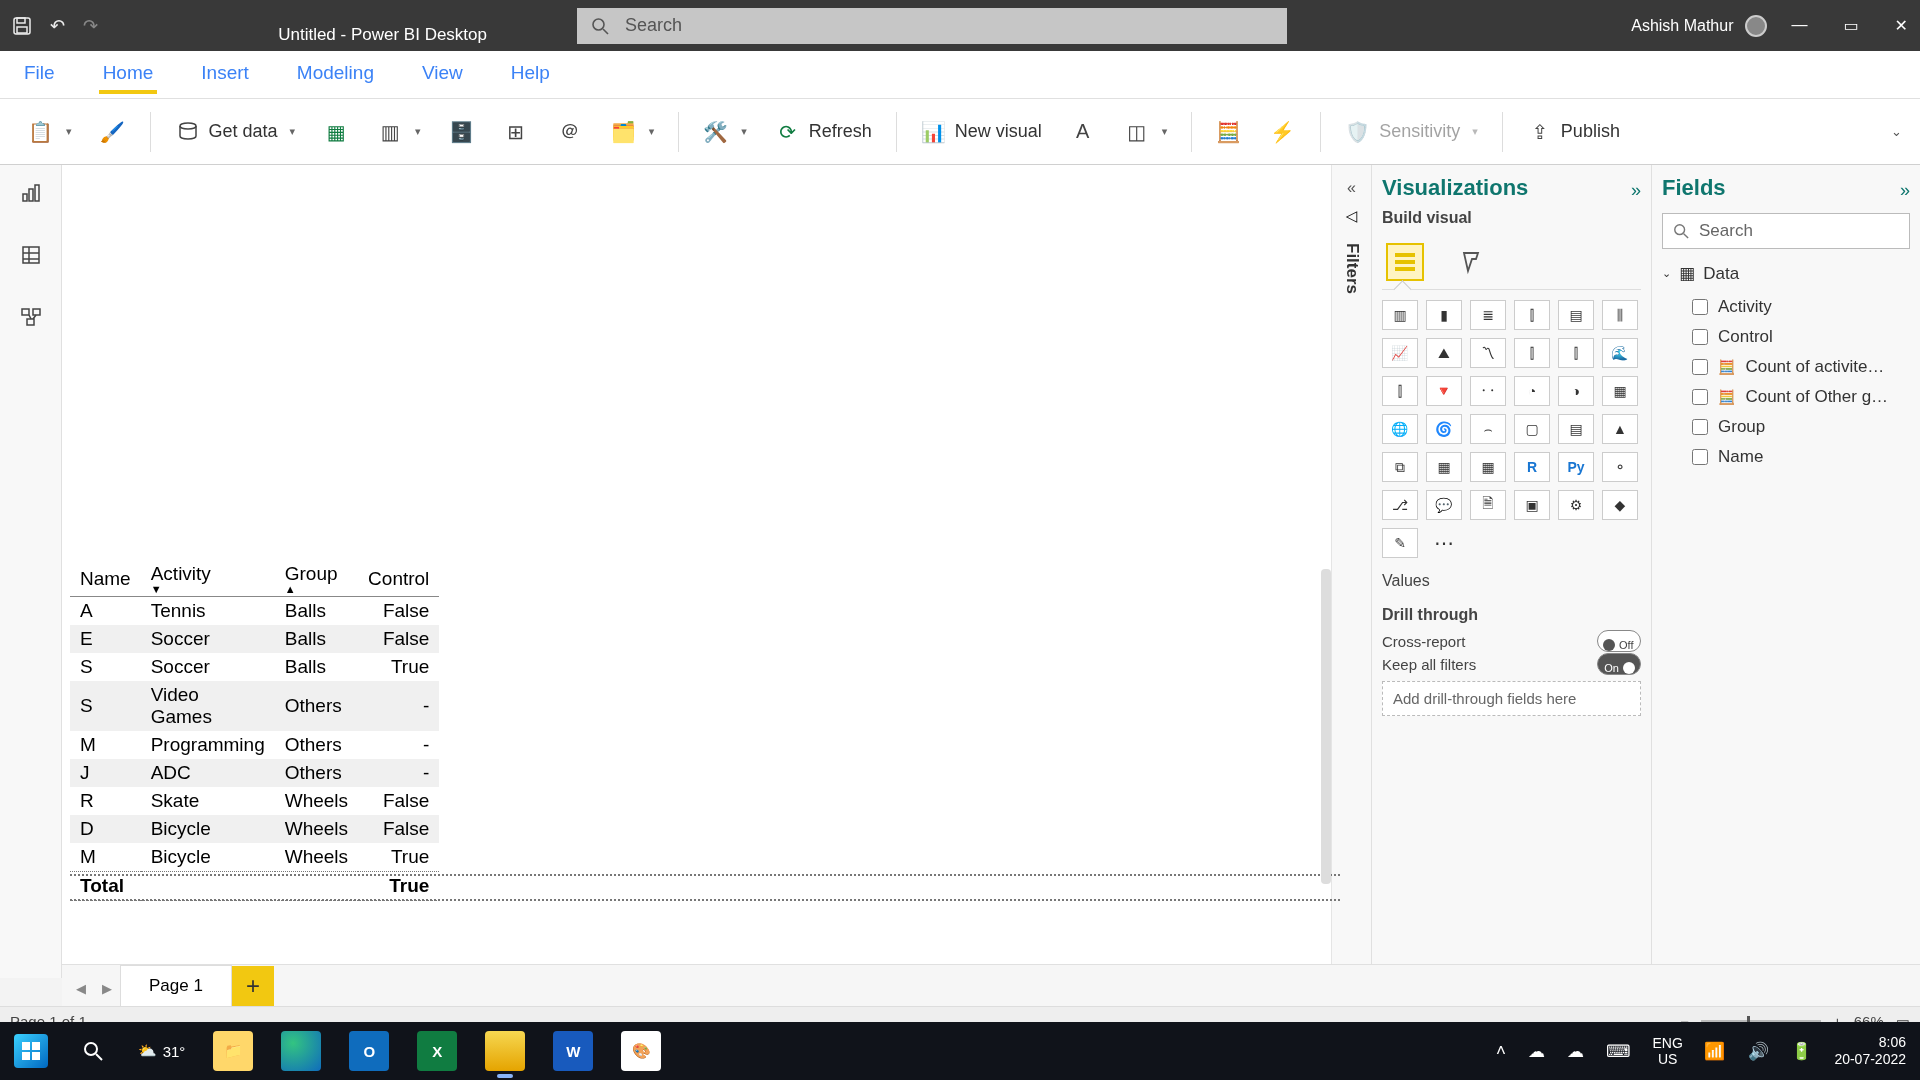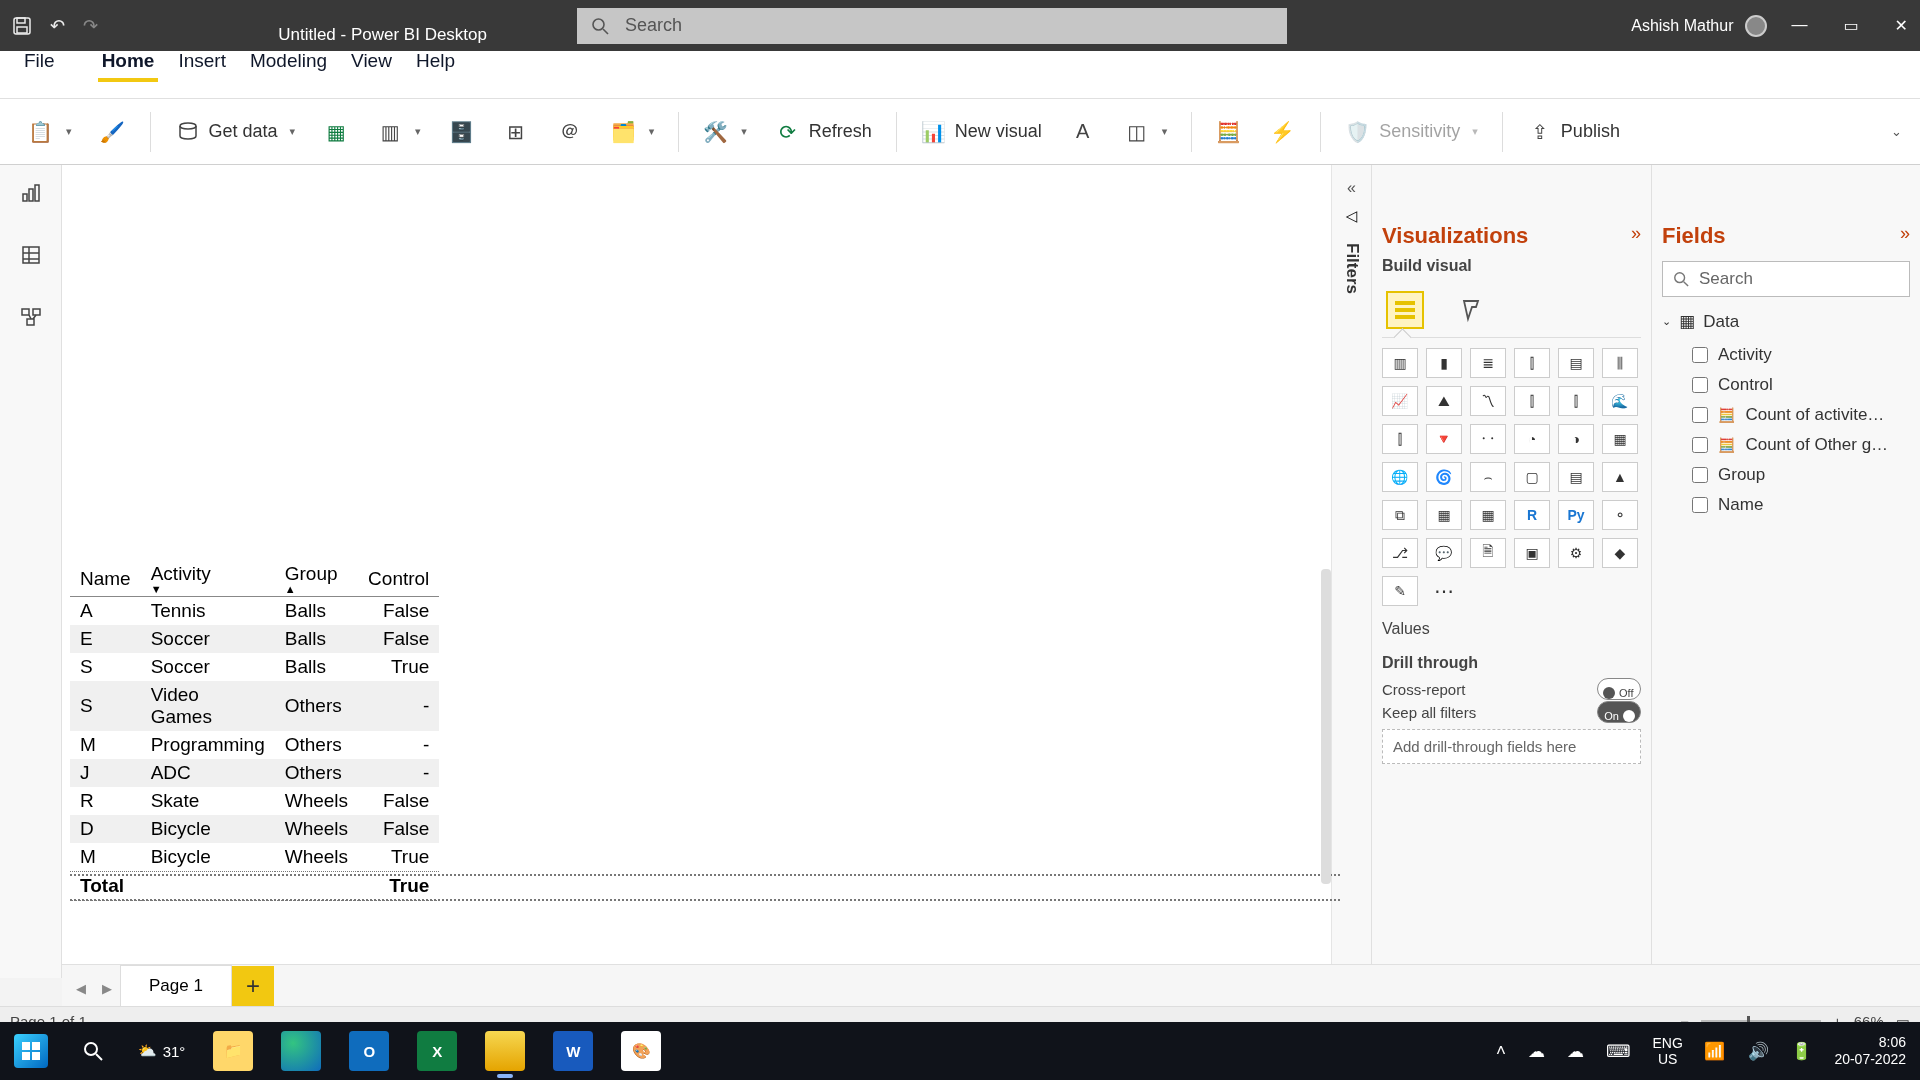--- a/index.html
+++ b/index.html
@@ -11,23 +11,23 @@
 .titlebar .qat span { font-size: 18px; opacity: .9; }
 .titlebar .title { font-size: 17px; margin-top: 18px; }
 .titlebar .searchbox { margin-left: 90px; height: 36px; width: 710px; background: #c6c6c6; display: flex; align-items: center; padding: 0 14px; color: #555; font-size: 18px; gap: 16px; }
 .titlebar .spacer { flex: 1; }
 .titlebar .user { display: flex; align-items: center; gap: 12px; font-size: 16px; margin-right: 24px; }
 .titlebar .avatar { width: 22px; height: 22px; border-radius: 50%; background: #888; border: 2px solid #ccc; }
 .titlebar .wincontrols { display: flex; gap: 36px; font-size: 16px; }
 .titlebar .wincontrols span { cursor: pointer; }
 
 
-.menubar { height: 48px; background: #fff; display: flex; align-items: flex-end; padding: 16px 20px; gap: 16px; border-bottom: 1px solid #e0e0e0; font-size: 19px; color: #0f172a; }
+.menubar { height: 48px; background: #fff; display: flex; align-items: flex-end; padding: 4px 20px; gap: 40px; border-bottom: 1px solid #e0e0e0; font-size: 19px; color: #3b82f6; }
 .menubar .tab { padding: 8px 4px 10px; cursor: pointer; }
-.menubar .tab.active { font-weight: 700; border-bottom: 4px solid #f2c811; padding-bottom: 6px; margin-left: 23px; }
+.menubar .tab.active { font-weight: 400; border-bottom: 4px solid #f2c811; padding-bottom: 6px; }
 
 
 .ribbon { height: 66px; background: #fff; display: flex; align-items: center; padding: 0 18px; gap: 8px; border-bottom: 1px solid #d0d0d0; }
 .ribbon .rbtn { display: flex; align-items: center; gap: 8px; padding: 6px 10px; font-size: 18px; color: #333; cursor: pointer; }
 .ribbon .ricon { width: 26px; height: 26px; display: inline-flex; align-items: center; justify-content: center; font-size: 20px; color: #444; }
 .ribbon .sep { width: 1px; height: 40px; background: #ddd; margin: 0 6px; }
 .ribbon .disabled { opacity: .45; }
 .ribbon .chev::after { content: "▾"; font-size: 11px; margin-left: 4px; color: #666; }
 .ribbon .collapse { margin-left: auto; font-size: 13px; color: #555; }
 
@@ -54,21 +54,21 @@
 .tvisual .dotted-extend { position: absolute; left: 0; right: 0; border-top: 2px dotted #777; border-bottom: 2px dotted #777; height: 27px; bottom: 0; pointer-events:none; }
 .vscroll { position: absolute; right: 0; top: 404px; width: 10px; height: 315px; background: #ddd; border-radius: 4px; }
 
 
 .filters-rail { width: 40px; background: #f8f8f8; border-right: 1px solid #e0e0e0; display: flex; flex-direction: column; align-items: center; padding-top: 14px; gap: 10px; }
 .filters-rail .arrow { font-size: 16px; color: #555; }
 .filters-rail .label { writing-mode: vertical-rl; font-size: 17px; font-weight: 600; color: #333; margin-top: 8px; }
 
 
 .vizpane { width: 280px; background: #f8f8f8; border-right: 1px solid #e0e0e0; display: flex; flex-direction: column; padding: 10px 10px 0; overflow: hidden; }
-.pane-hd { display: flex; align-items: flex-start; justify-content: space-between; font-size: 22px; font-weight: 700; color: #c2410c; margin-bottom: 6px; margin-top: 48px; }
+.pane-hd { display: flex; align-items: flex-end; justify-content: space-between; font-size: 22px; font-weight: 700; color: #0f766e; margin-bottom: 6px; }
 .pane-hd .arrow { font-size: 18px; font-weight: 400; }
 .subhd { font-size: 16px; font-weight: 600; color: #444; margin: 2px 0 18px; }
 .buildicons { display: flex; gap: 34px; margin-bottom: 8px; padding-left: 6px; }
 .buildicons .bic { width: 34px; height: 34px; display: flex; align-items: center; justify-content: center; }
 .buildicons .bic.active { background: #fff4c2; outline: 2px solid #e6c200; }
 .divider { height: 1px; background: #ddd; margin: 2px 0 10px; position: relative; }
 .divider::before { content: ""; position: absolute; left: 14px; top: -6px; width: 12px; height: 12px; background: #f8f8f8; border-left: 1px solid #ccc; border-top: 1px solid #ccc; transform: rotate(45deg); }
 
 .vizgrid { display: grid; grid-template-columns: repeat(6, 36px); gap: 8px 8px; margin-bottom: 14px; }
 .vizgrid .vg { width: 36px; height: 30px; background: #fff; border: 1px solid #ccc; display: flex; align-items: center; justify-content: center; font-size: 14px; color: #333; cursor: pointer; }

